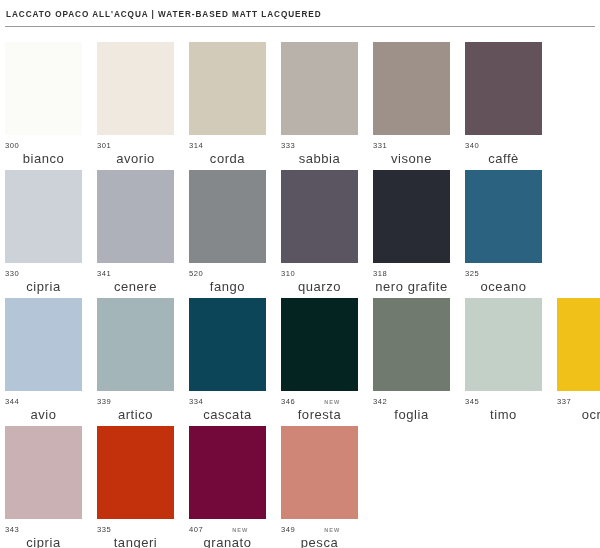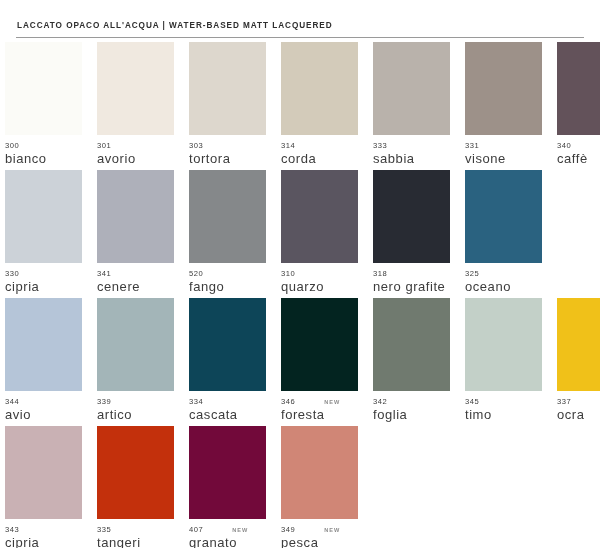--- a/index.html
+++ b/index.html
@@ -11,21 +11,21 @@
     height: 548px;
     background: #ffffff;
     font-family: "Liberation Sans", sans-serif;
     color: #3a3a3a;
     overflow: hidden;
   }
   .sheet {
     width: 600px;
     height: 548px;
     box-sizing: border-box;
-    padding: 11px;
+    padding: 0;
     position: relative;
   }
   .header {
     padding: 9px 6px 0 6px;
   }
   .title {
     font-size: 8.2px;
     font-weight: bold;
     letter-spacing: 0.95px;
     color: #2e2e2e;
@@ -57,20 +57,21 @@
     margin-right: 0;
   }
   .swatch {
     width: 77px;
     height: 93px;
     display: block;
   }
   .meta {
     margin-top: 6px;
     line-height: 10.5px;
+    text-align: center;
   }
   .metatop {
     display: flex;
     align-items: baseline;
     white-space: nowrap;
   }
   .code {
     font-size: 7.6px;
     letter-spacing: 0.55px;
     color: #3c3c3c;
@@ -113,29 +114,20 @@
         <div class="cell">
           <div class="swatch" style="background: rgb(240, 233, 224);"></div>
           <div class="meta">
             <div class="metatop">
               <span class="code">301</span>
             </div>
             <div class="name">avorio</div>
           </div>
         </div>
         <div class="cell">
-          <div class="swatch" style="background: rgb(221, 215, 205);"></div>
-          <div class="meta">
-            <div class="metatop">
-              <span class="code">303</span>
-            </div>
-            <div class="name">tortora</div>
-          </div>
-        </div>
-        <div class="cell">
           <div class="swatch" style="background: rgb(211, 203, 186);"></div>
           <div class="meta">
             <div class="metatop">
               <span class="code">314</span>
             </div>
             <div class="name">corda</div>
           </div>
         </div>
         <div class="cell">
           <div class="swatch" style="background: rgb(185, 178, 171);"></div>

